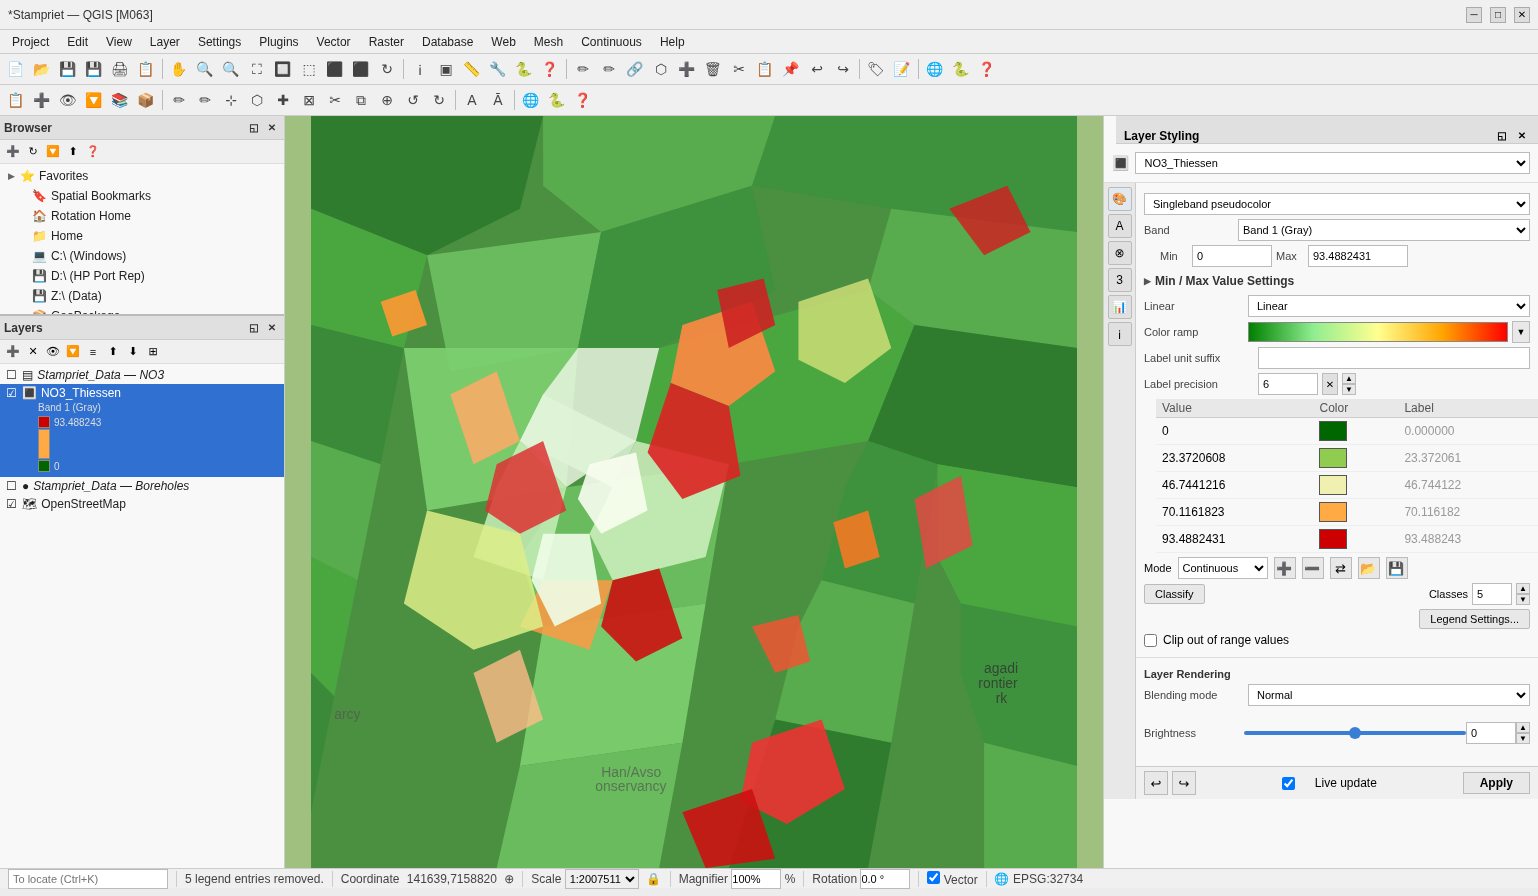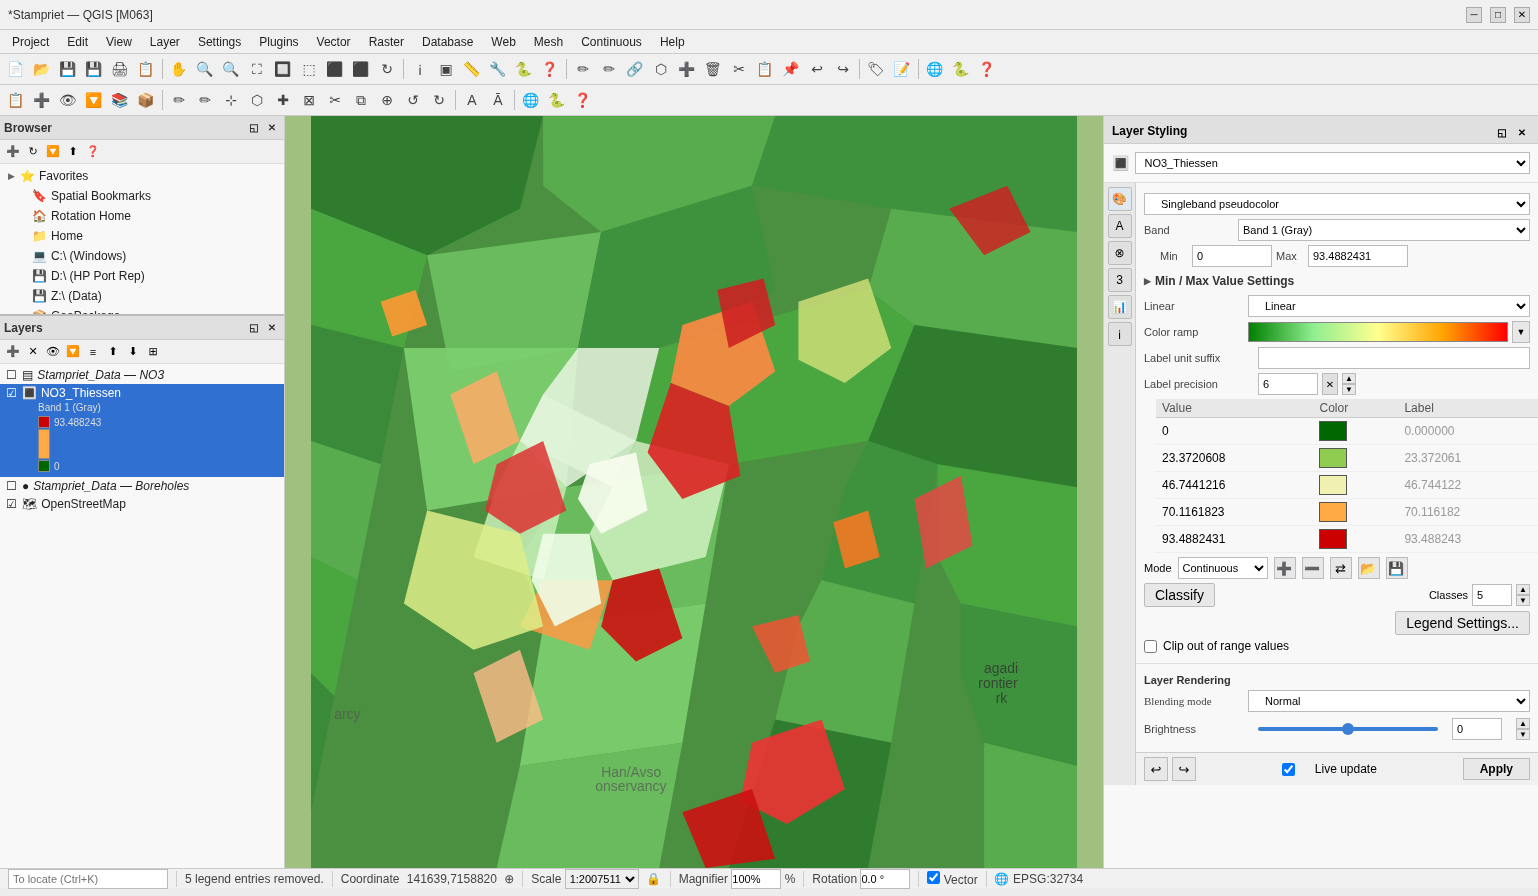--- a/index.html
+++ b/index.html
@@ -166,25 +166,26 @@
       flex-direction: column;
       border-left: 1px solid #ccc;
       background: #f8f8f8;
       overflow-y: auto;
     }
     .styling-header {
       height: 28px;
       background: #e0e0e0;
       border-bottom: 1px solid #ccc;
       display: flex;
-      align-items: flex-start;
+      align-items: flex-end;
       justify-content: space-between;
-      padding: 8px 8px;
+      padding: 0 8px;
       font-size: 12px;
       font-weight: bold;
+      margin-left: 12px;
     }
     .styling-header-actions { display: flex; gap: 4px; }
     .styling-section { padding: 6px 8px; border-bottom: 1px solid #ddd; }
     .form-row {
       display: flex;
       align-items: center;
       margin: 4px 0;
       gap: 4px;
     }
     .form-label { min-width: 90px; font-size: 11px; color: #444; }
@@ -195,21 +196,21 @@
       padding: 0 4px;
       font-size: 11px;
       background: white;
     }
     .form-select {
       flex: 1;
       height: 22px;
       border: 1px solid #bbb;
       background: white;
       font-size: 11px;
-      padding: 0 12px;
+      padding: 0 4px;
     }
     .layer-selector {
       width: 100%;
       height: 22px;
       border: 1px solid #bbb;
       background: white;
       font-size: 11px;
       padding: 0 4px;
       margin: 4px 0;
     }
@@ -233,21 +234,21 @@
       display: flex;
       align-items: center;
       gap: 6px;
       margin: 4px 0;
     }
     .classify-btn {
       padding: 3px 10px;
       background: #e8e8e8;
       border: 1px solid #bbb;
       cursor: pointer;
-      font-size: 14px;
+      font-size: 11px;
       border-radius: 2px;
     }
     .icon-btn {
       width: 22px; height: 22px;
       border: 1px solid #bbb;
       background: #e8e8e8;
       cursor: pointer;
       display: flex; align-items: center; justify-content: center;
       font-size: 13px;
     }
@@ -270,21 +271,21 @@
 
     
     .checkbox-row { display: flex; align-items: center; gap: 6px; margin: 4px 0; }
     .checkbox-row input[type=checkbox] { cursor: pointer; }
 
     
     .rendering-section { padding: 6px 8px; }
     .section-title { font-size: 11px; font-weight: bold; color: #333; margin: 4px 0; }
 
     
-    .slider-row { display: flex; align-items: center; gap: 14px; margin: 6px 0; }
+    .slider-row { display: flex; align-items: center; gap: 0; margin: 16px 0; }
     .slider { flex: 1; height: 4px; -webkit-appearance: none; background: #3a7fd5; border-radius: 2px; outline: none; }
     .slider::-webkit-slider-thumb { -webkit-appearance: none; width: 12px; height: 12px; border-radius: 50%; background: #3a7fd5; cursor: pointer; }
 
     
     .bottom-actions {
       display: flex;
       align-items: center;
       justify-content: space-between;
       padding: 4px 8px;
       border-top: 1px solid #ccc;
@@ -833,21 +834,21 @@
           <div class="checkbox-row">
             <input type="checkbox" style="">
             <span>Clip out of range values</span>
           </div>
         </div>
 
         <div class="rendering-section">
           <div class="section-title">Layer Rendering</div>
 
           <div class="form-row">
-            <span class="form-label" style="min-width:100px;font-family:Liberation Serif, serif;">Blending mode</span>
+            <span class="form-label" style="min-width:100px;">Blending mode</span>
             <select class="form-select">
               <option>Normal</option>
               <option>Lighten</option>
               <option>Screen</option>
               <option>Dodge</option>
               <option>Multiply</option>
             </select>
           </div>
 
           <div class="slider-row">

